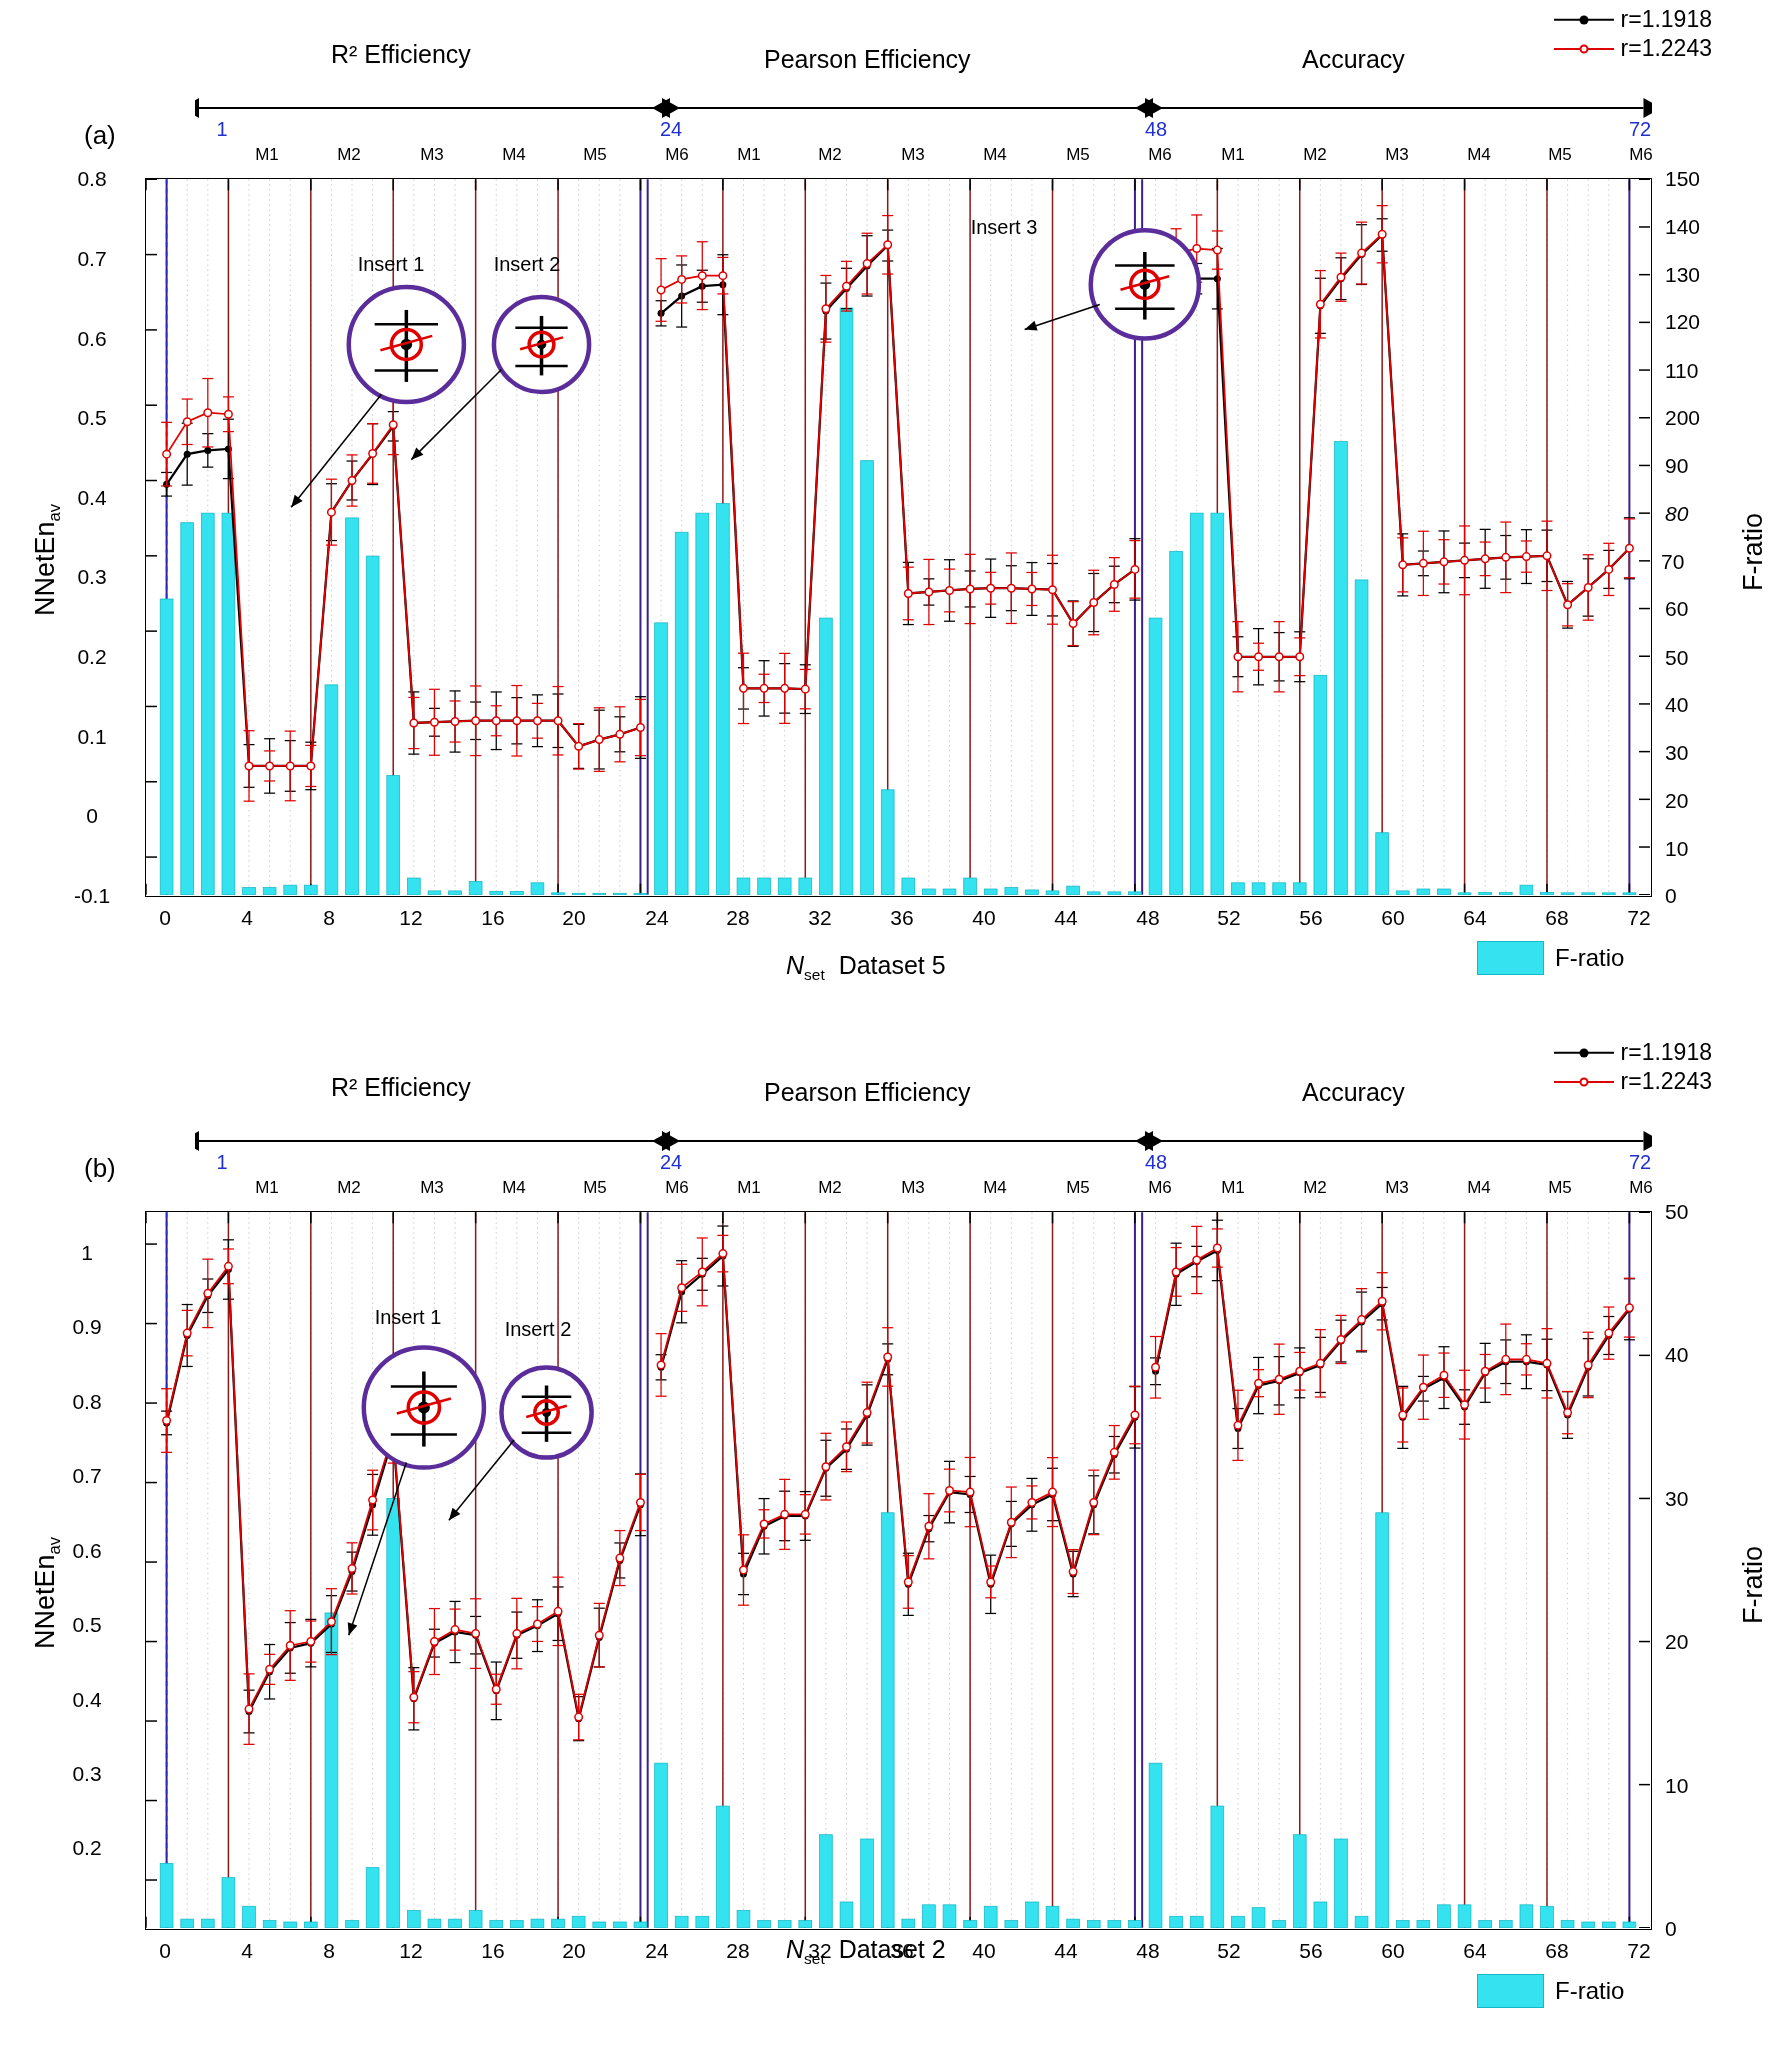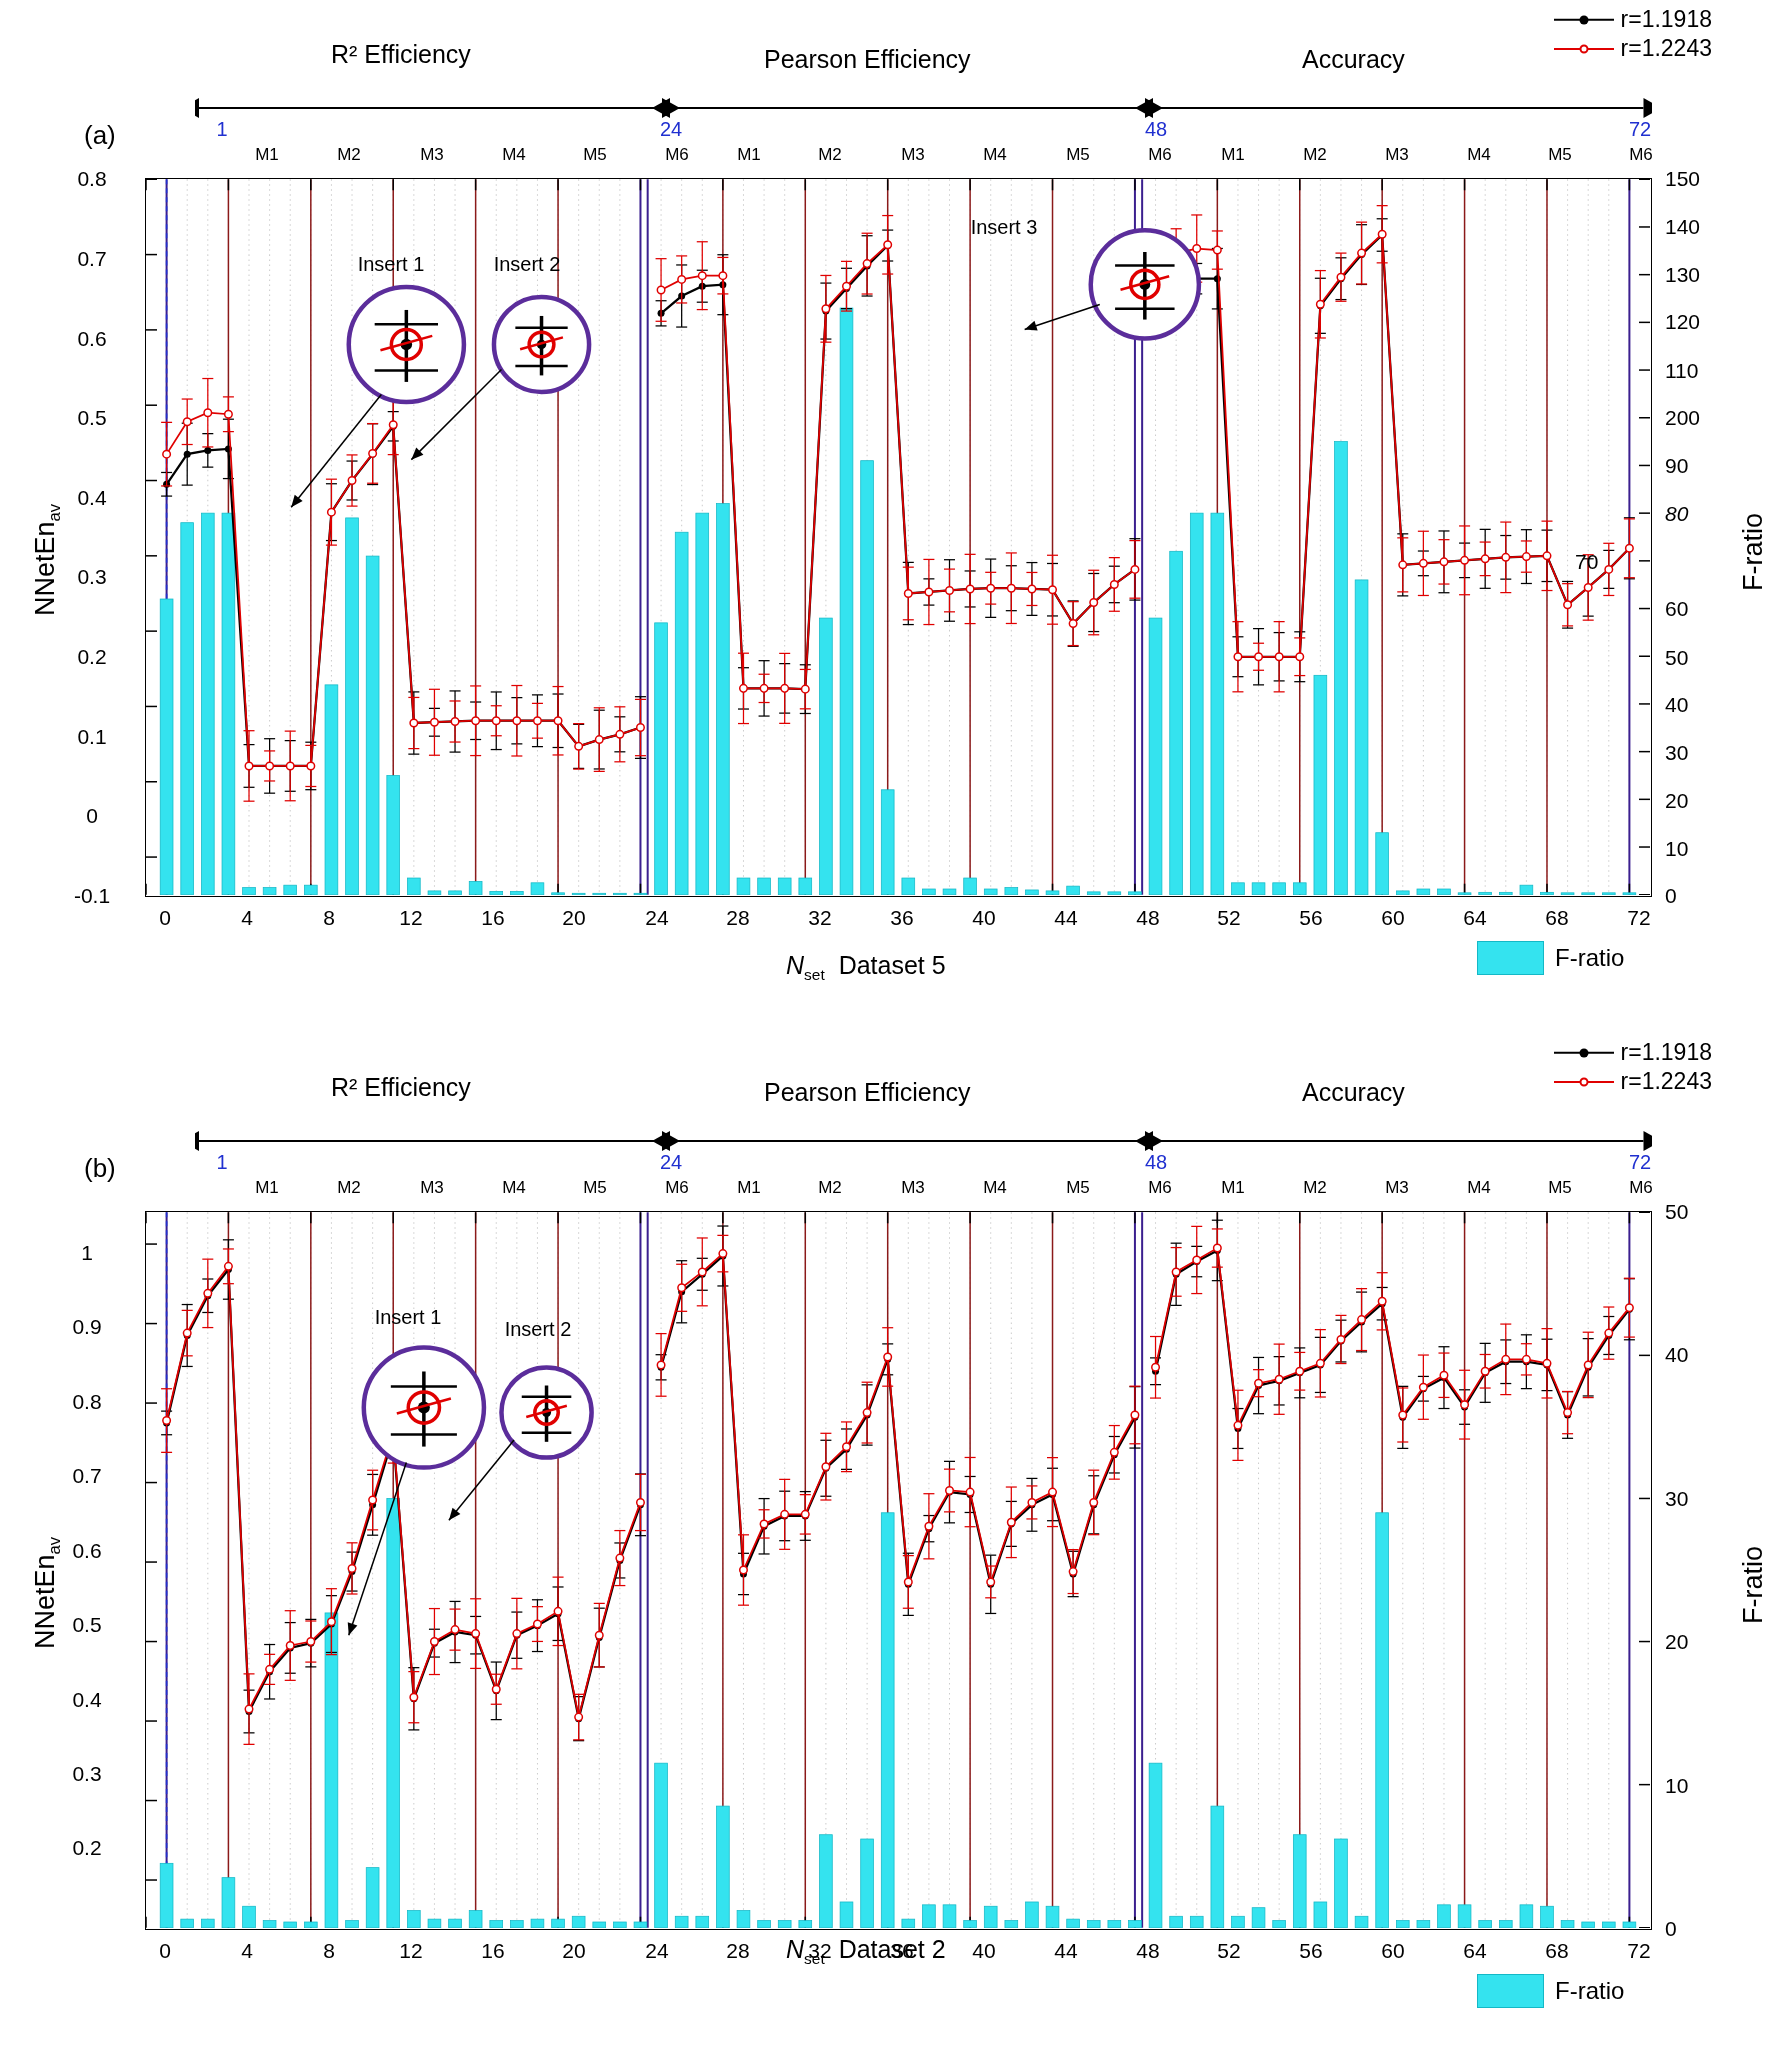--- a/index.html
+++ b/index.html
@@ -1089,21 +1089,21 @@
     <div class="tick-label ylab" style="left:53px; width:78px; top:896px;">-0.1</div>
 
     <div class="tick-label yright" style="left:1665px; top:179px;">150</div>
     <div class="tick-label yright" style="left:1665px; top:227px;">140</div>
     <div class="tick-label yright" style="left:1665px; top:275px;">130</div>
     <div class="tick-label yright" style="left:1665px; top:322px;">120</div>
     <div class="tick-label yright" style="left:1665px; top:371px;">110</div>
     <div class="tick-label yright" style="left:1665px; top:418px;">200</div>
     <div class="tick-label yright" style="left:1665px; top:466px;">90</div>
     <div class="tick-label yright" style="left:1665px; top:514px;font-style:italic;">80</div>
-    <div class="tick-label yright" style="left:1575px; top:562px;">70</div>
+    <div class="tick-label yright" style="left:1661px; top:562px;">70</div>
     <div class="tick-label yright" style="left:1665px; top:609px;">60</div>
     <div class="tick-label yright" style="left:1665px; top:658px;">50</div>
     <div class="tick-label yright" style="left:1665px; top:705px;">40</div>
     <div class="tick-label yright" style="left:1665px; top:753px;">30</div>
     <div class="tick-label yright" style="left:1665px; top:801px;">20</div>
     <div class="tick-label yright" style="left:1665px; top:849px;">10</div>
     <div class="tick-label yright" style="left:1665px; top:896px;">0</div>
 
     <div class="tick-label" style="left:165px; top:906px;">0</div>
     <div class="tick-label" style="left:247px; top:906px;">4</div>

